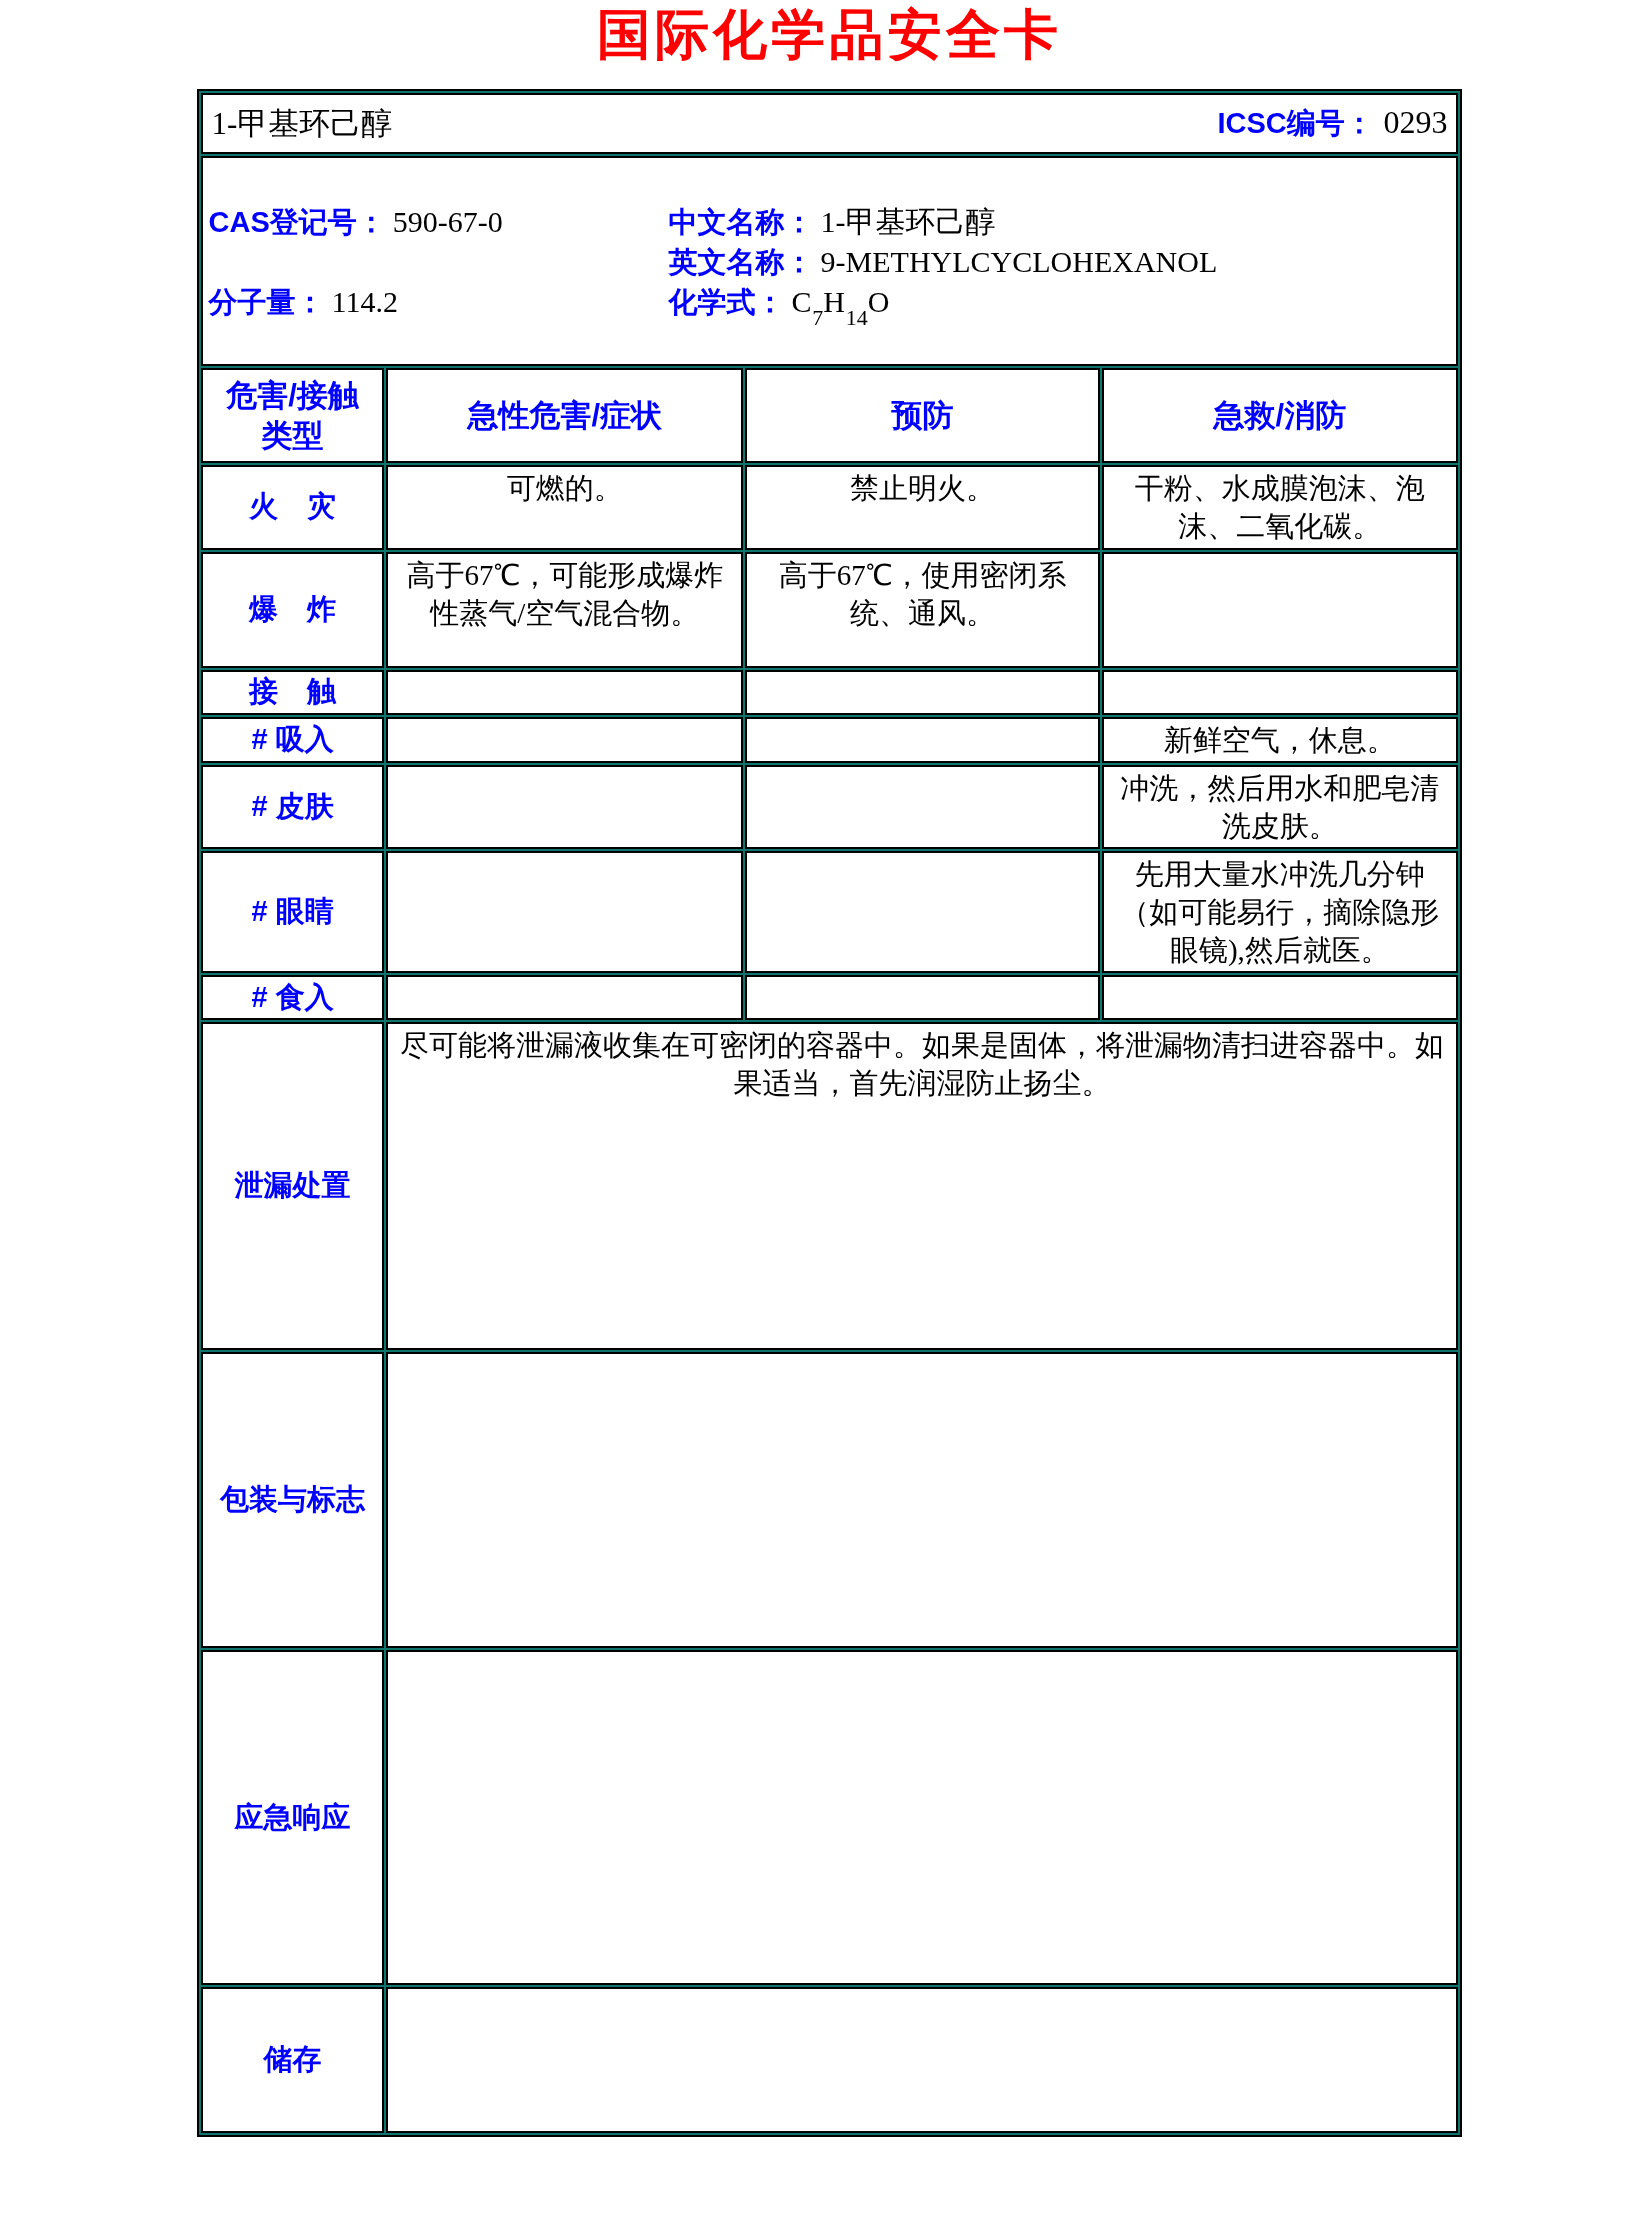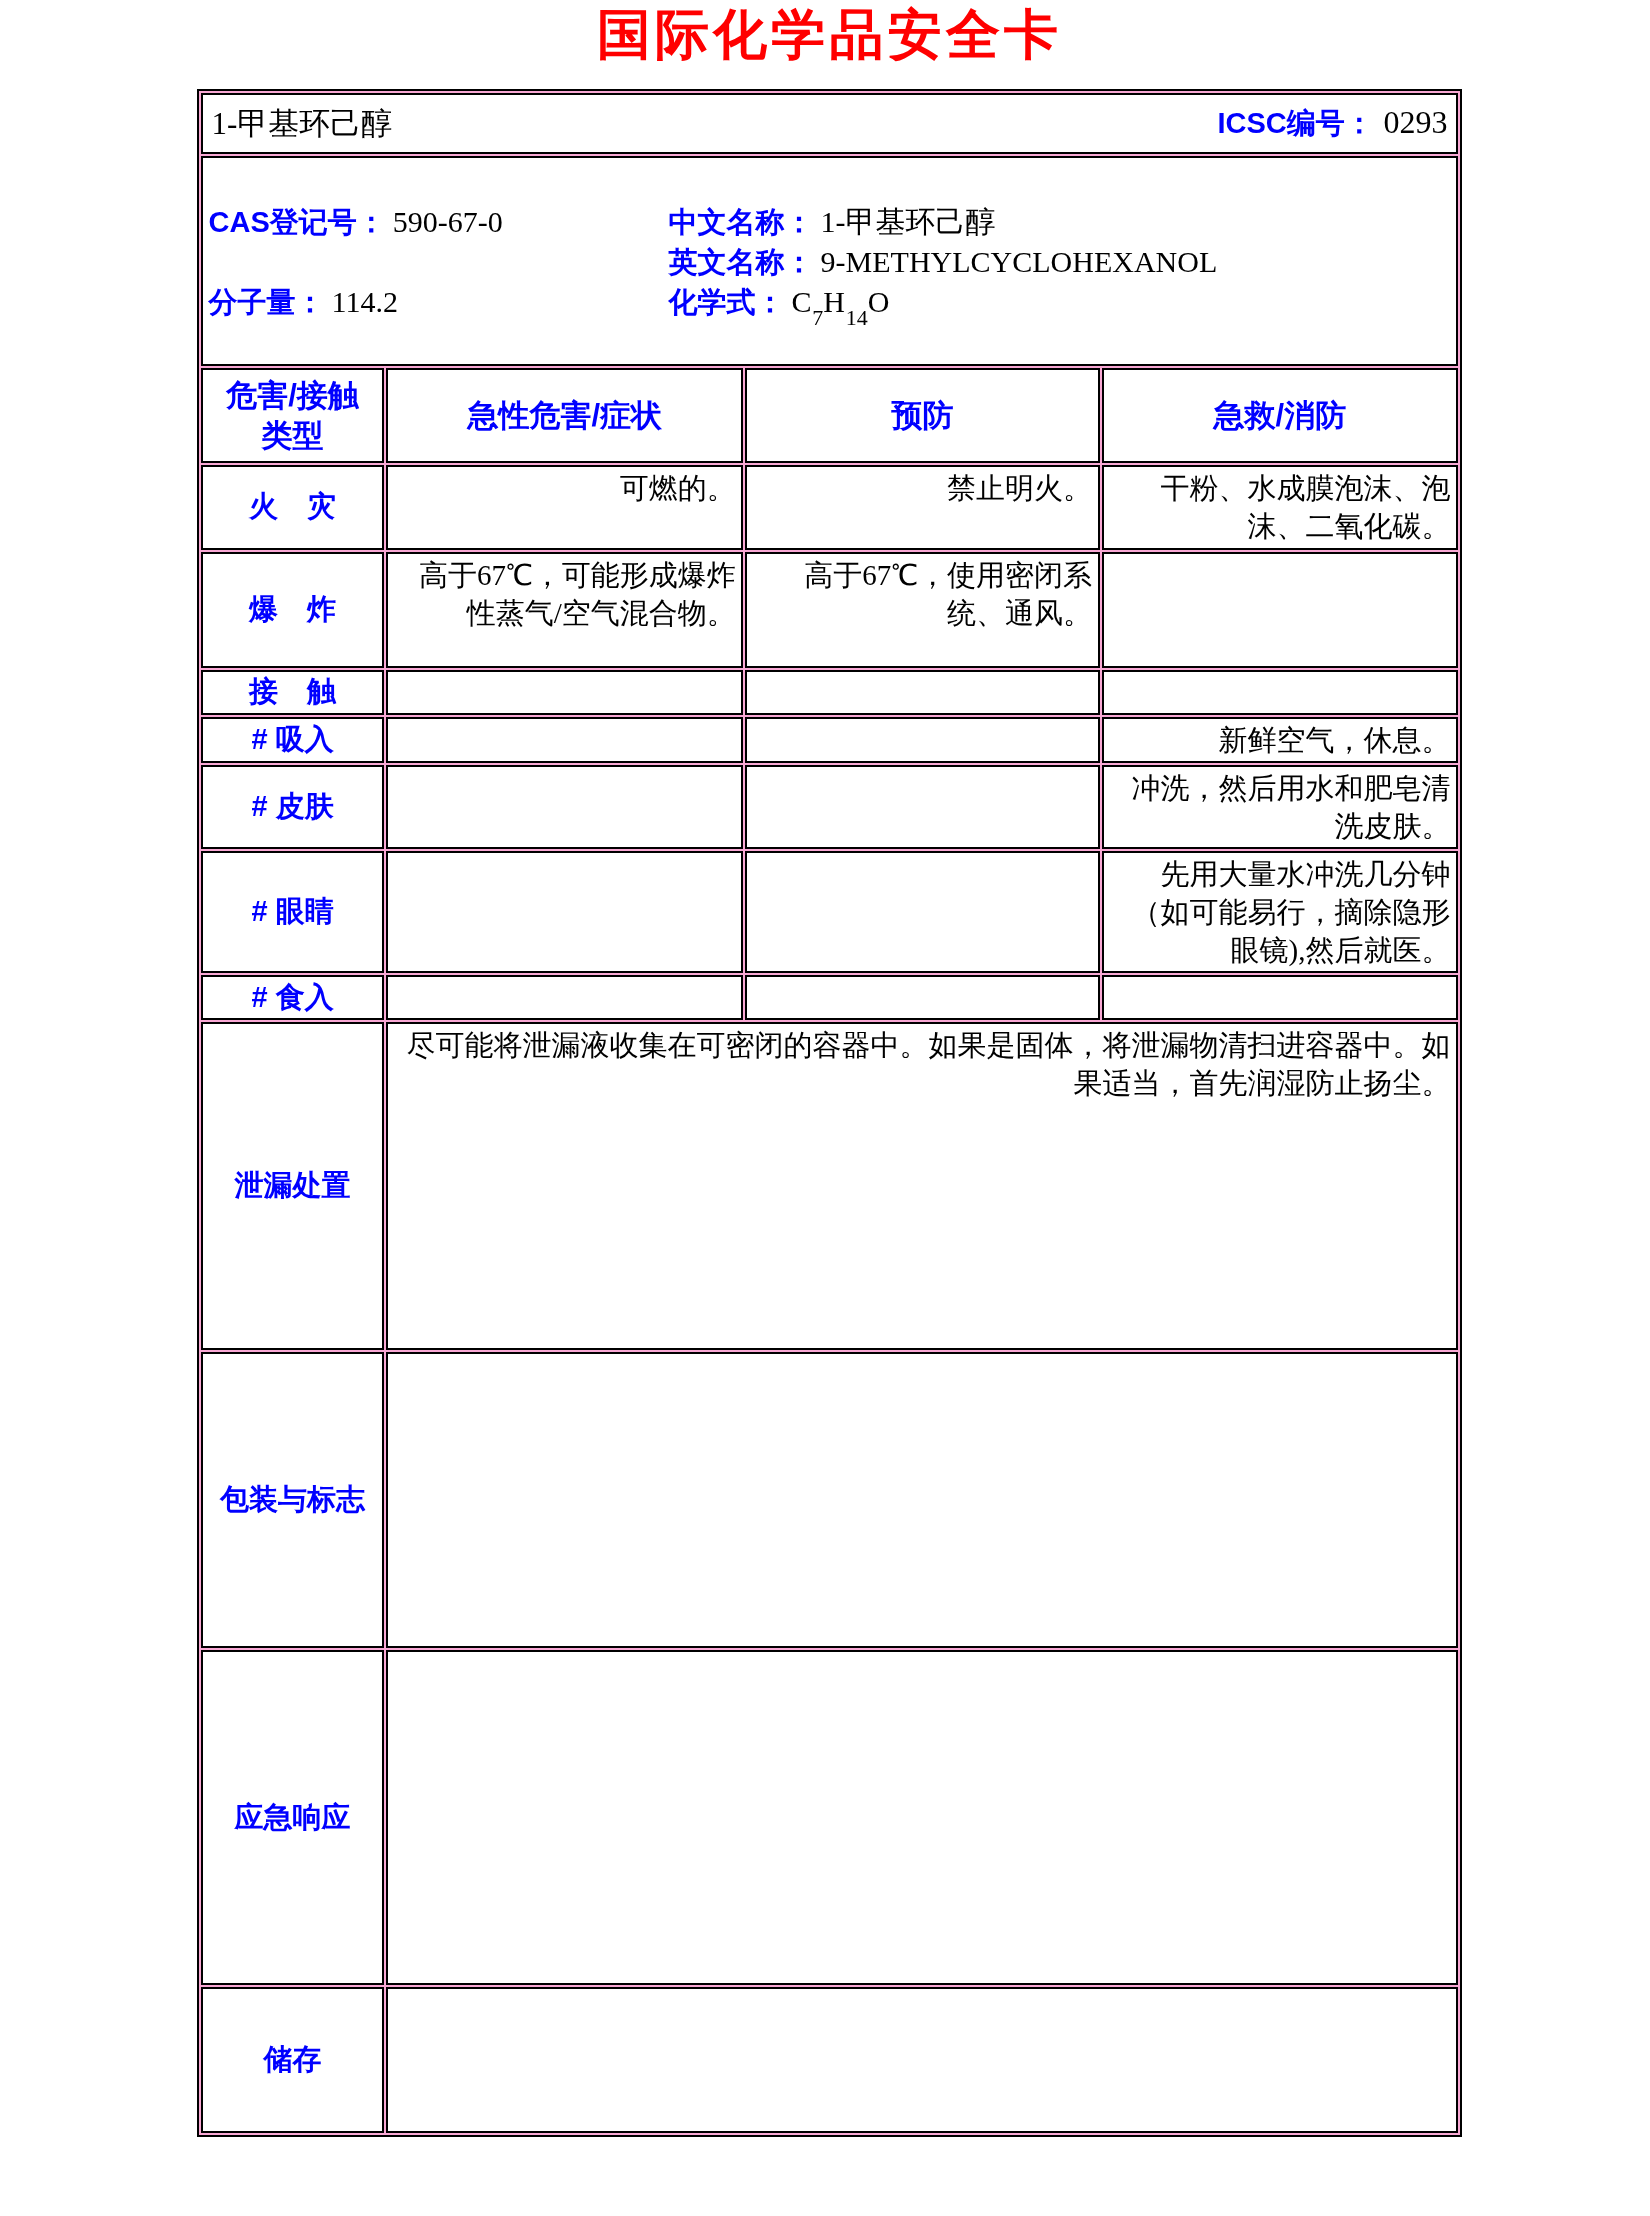--- a/index.html
+++ b/index.html
@@ -9,21 +9,21 @@
     -webkit-font-smoothing:antialiased;
   }
   .wrap{padding-left:197px;}
   .page-title{
     width:1265px;text-align:center;margin:0;padding-top:3px;padding-bottom:0;
     color:#ff0000;font-size:54px;font-weight:bold;letter-spacing:4.2px;
     font-family:"Liberation Sans",sans-serif;line-height:63px;height:89px;
     box-sizing:border-box;
   }
   table.card{
-    table-layout:fixed;width:1265px;background:#f9a8d4;
+    table-layout:fixed;width:1265px;background:#0f766e;
     border-collapse:separate;border-spacing:2.1px;border:2.8px solid #000000;
   }
   td,th{border:2.8px solid #000000;background:#ffffff;box-sizing:border-box;overflow:hidden;padding:0;}
   
   .name-cell{vertical-align:middle;padding:0 8.4px;}
   .name-flex{display:flex;justify-content:space-between;align-items:center;}
   .chem-name{font-family:"Liberation Serif",serif;font-size:31px;color:#000;}
   .icsc-label{color:#0000ff;font-weight:bold;font-size:29px;font-family:"Liberation Sans",sans-serif;}
   .icsc-num{font-family:"Liberation Serif",serif;font-size:32px;color:#000;margin-left:9.8px;}
   
@@ -35,21 +35,21 @@
   .val{font-family:"Liberation Serif",serif;font-size:30px;color:#000;margin-left:7px;}
   .formula sub{font-size:22px;vertical-align:-12.5px;line-height:0;margin-left:0.7px;}
   
   th.hdr{color:#0000ff;font-weight:bold;font-size:31px;text-align:center;vertical-align:middle;
          font-family:"Liberation Sans",sans-serif;line-height:40px;}
   
   td.rowlabel{color:#0000ff;font-weight:bold;font-size:29px;text-align:center;vertical-align:middle;
               font-family:"Liberation Sans",sans-serif;}
   
   td.content{font-family:"Liberation Serif",serif;font-size:29px;line-height:38px;color:#000;
-             vertical-align:top;text-align:right;padding:2.1px 5.6px;}
+             vertical-align:top;text-align:center;padding:2.1px 5.6px;}
 </style>
 </head>
 <body>
 
 <div class="wrap">
 
   <h1 class="page-title">国际化学品安全卡</h1>
 
   <table class="card">
     <colgroup>

